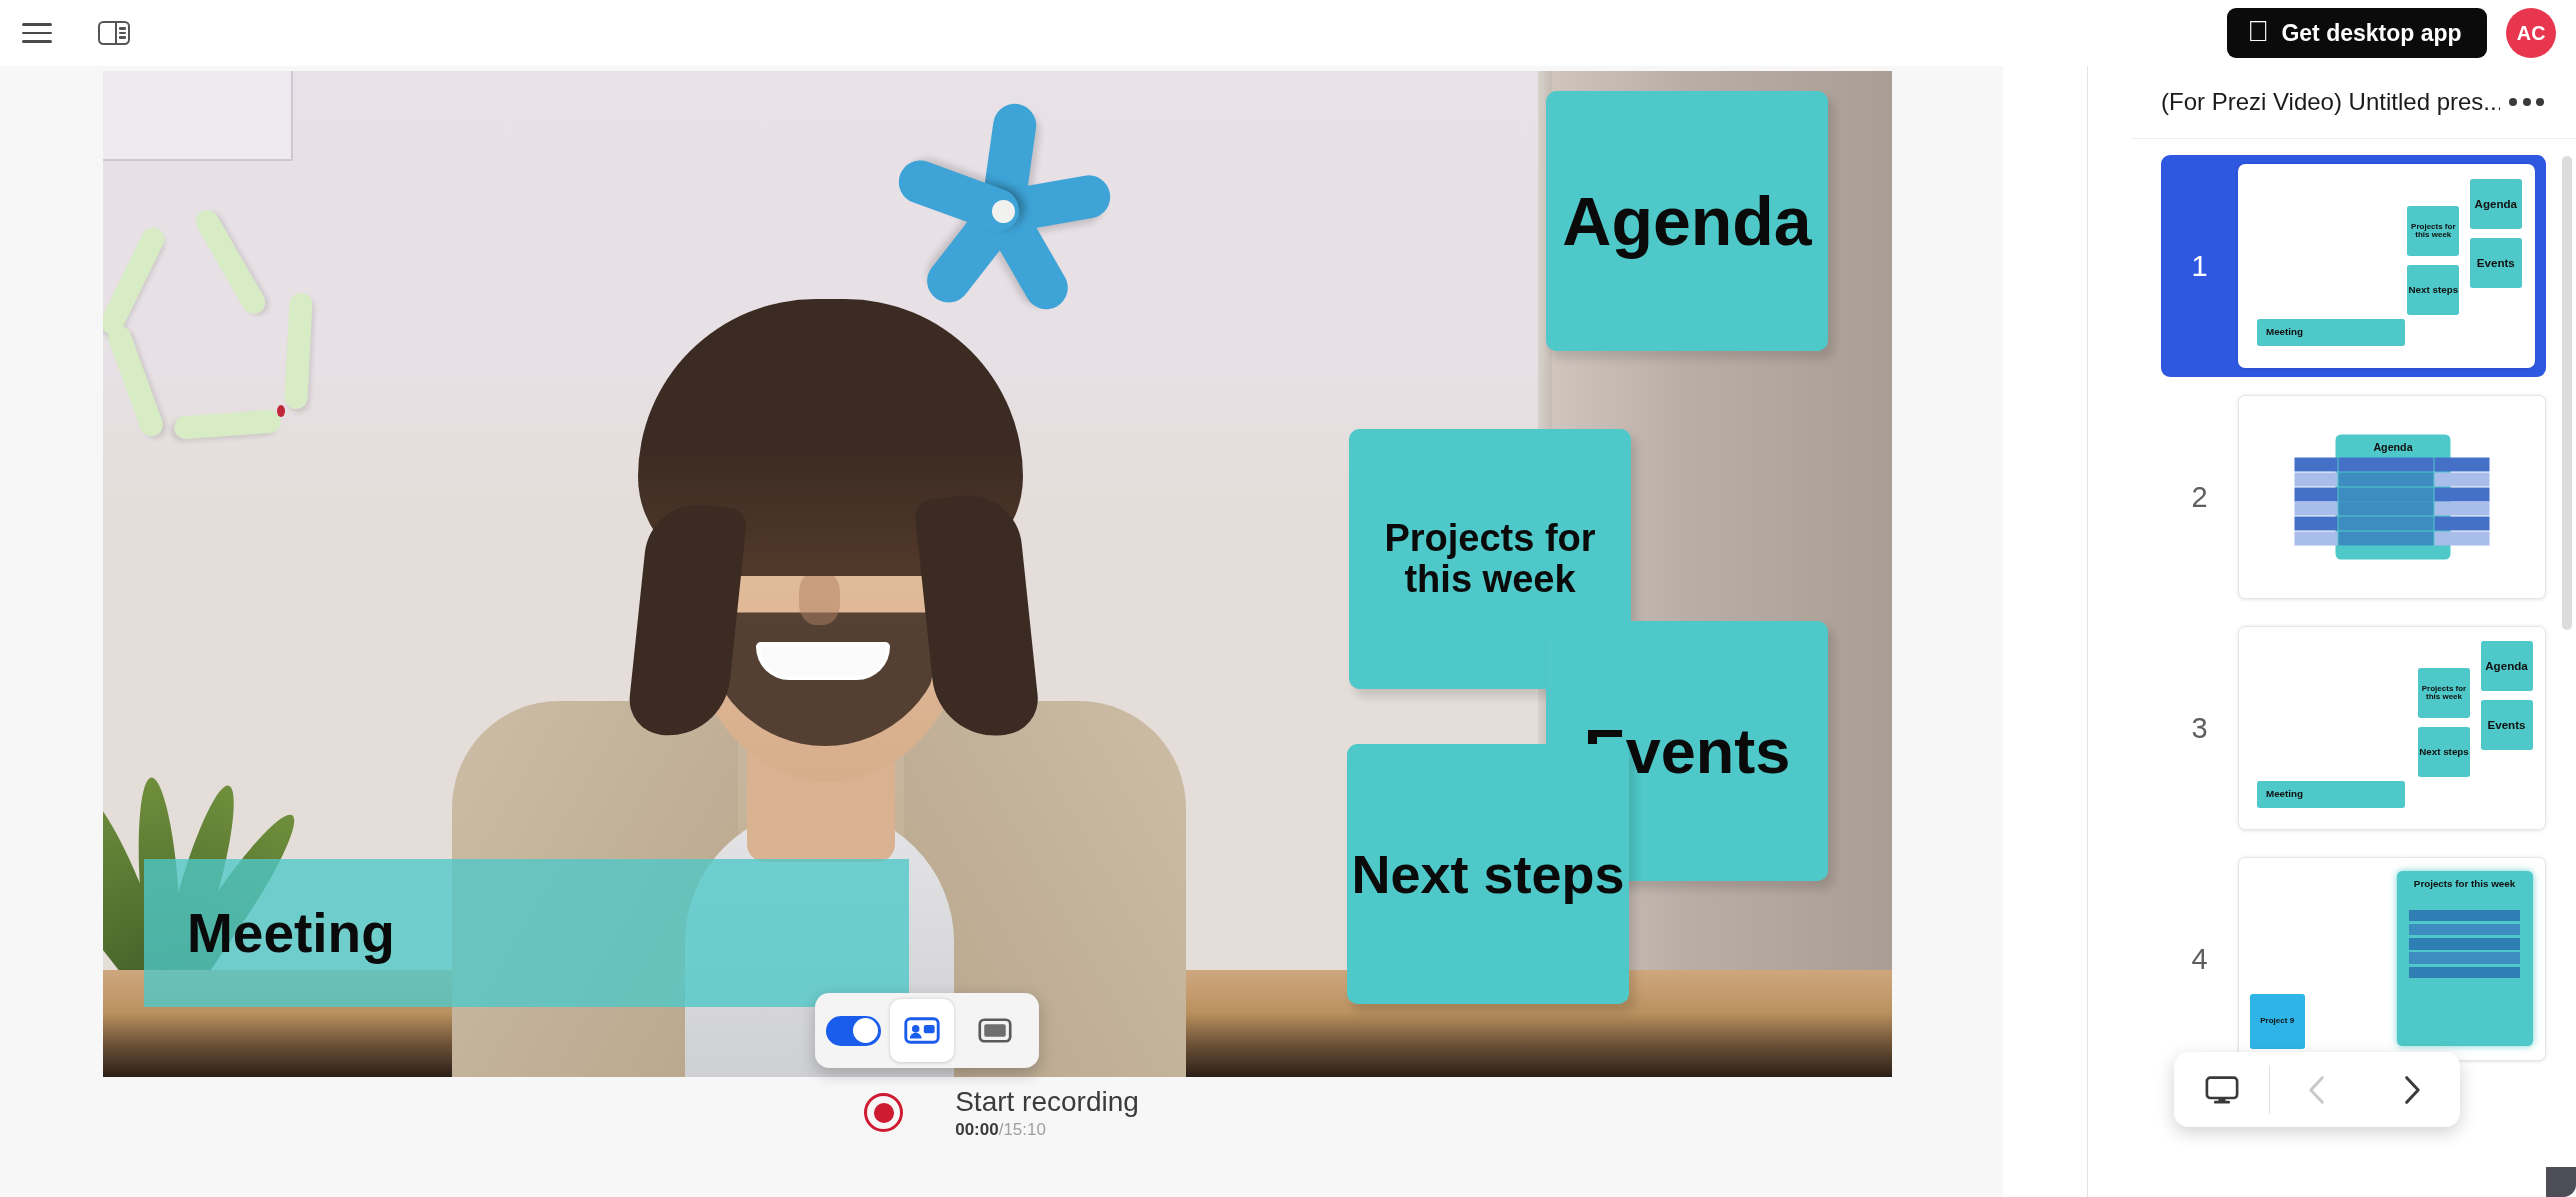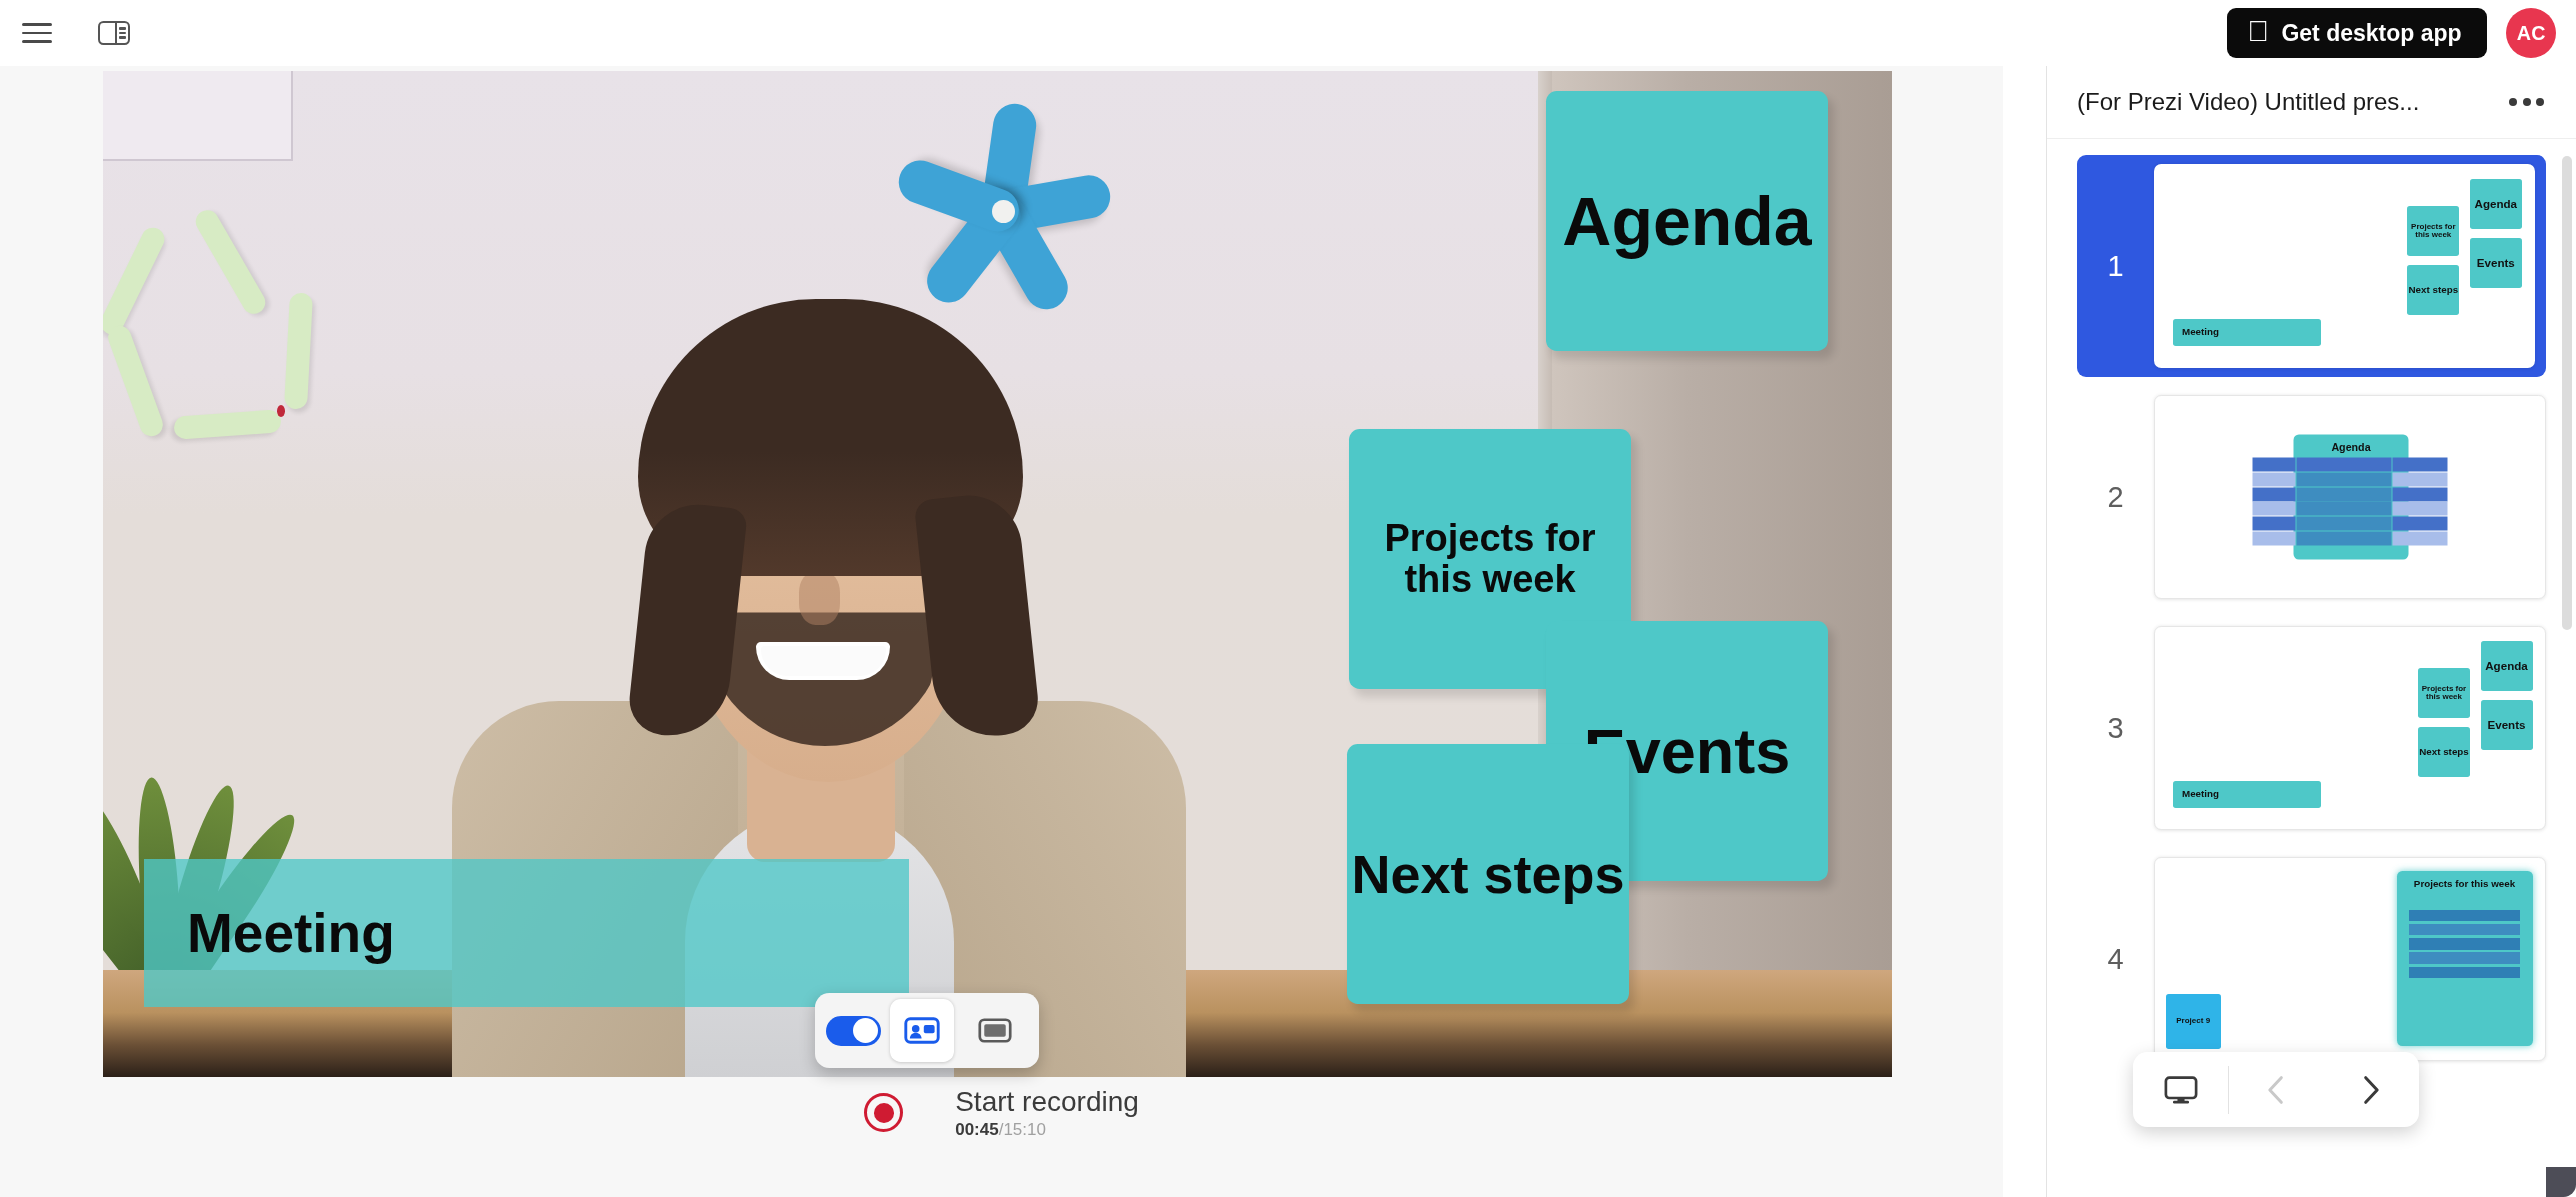--- a/index.html
+++ b/index.html
@@ -233,24 +233,25 @@
   }
   .rec-dot i { width: 19.7px; height: 19.7px; border-radius: 50%; background: #cf1b32; display: block; }
   .rec-text { line-height: 1.15; margin-left: 36px; }
   .rec-label { font-size: 28px; color: #3b3b3b; font-weight: normal; }
   .rec-time { font-size: 17px; font-weight: bold; color: #3b3b3b; margin-top: 1.8px; }
   .rec-time .total { color: #a0a0a0; font-weight: normal; }
 
   
   .sidebar {
     position: absolute; top: 66px; right: 0;
-    width: 530px; height: 1131px;
+    width: 489px; height: 1131px;
     background: #ffffff;
     border-left: 0.9px solid #e3e3e3;
     overflow: hidden;
+    padding-left: 43px;
   }
   .sb-header {
     height: 73px; display: flex; align-items: center;
     padding: 0 23px 0 30px; border-bottom: 0.9px solid #eeeeee;
   }
   .sb-title { font-size: 24px; color: #1b1b1b; font-weight: normal; white-space: nowrap; overflow: hidden; }
   .sb-dots { margin-left: auto; display: flex; gap: 5.4px; cursor: pointer; padding: 9px; }
   .sb-dots i { width: 8px; height: 8px; border-radius: 50%; background: #3a3a3a; display: block; }
 
   .slides { position: relative; padding: 16px 0 0 0; height: 1058px; }
@@ -455,21 +456,21 @@
     </div>
   </div>
 
   <div class="record-row">
     <div class="rec-dot">
         <i></i>
       </div>
     <div class="rec-text">
       <div class="rec-label">Start recording</div>
       <div class="rec-time">
-        <span>00:45</span><span class="total">/</span><span class="total">15:10</span>
+        <span>00:00</span><span class="total">/</span><span class="total">15:10</span>
       </div>
     </div>
   </div>
 
 </div>
 
 <div class="sidebar">
   <div class="sb-header">
     <div class="sb-title">(For Prezi Video) Untitled pres...</div>
     <div class="sb-dots">

